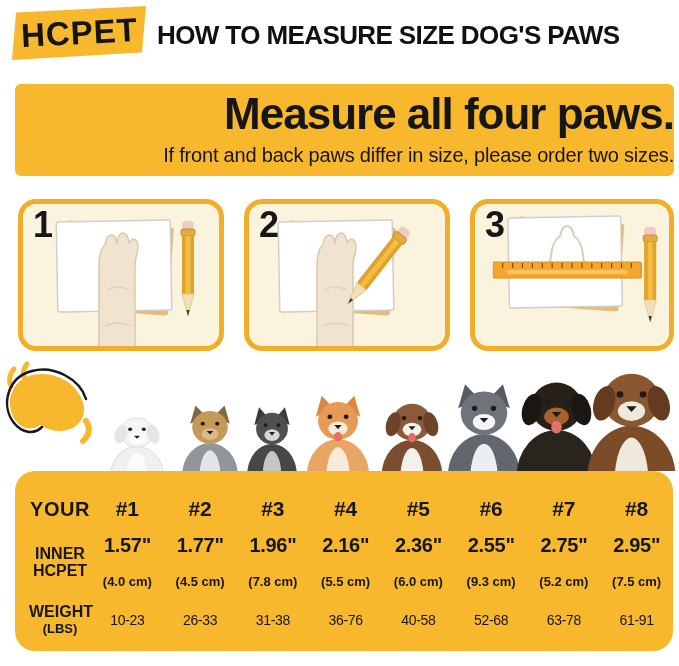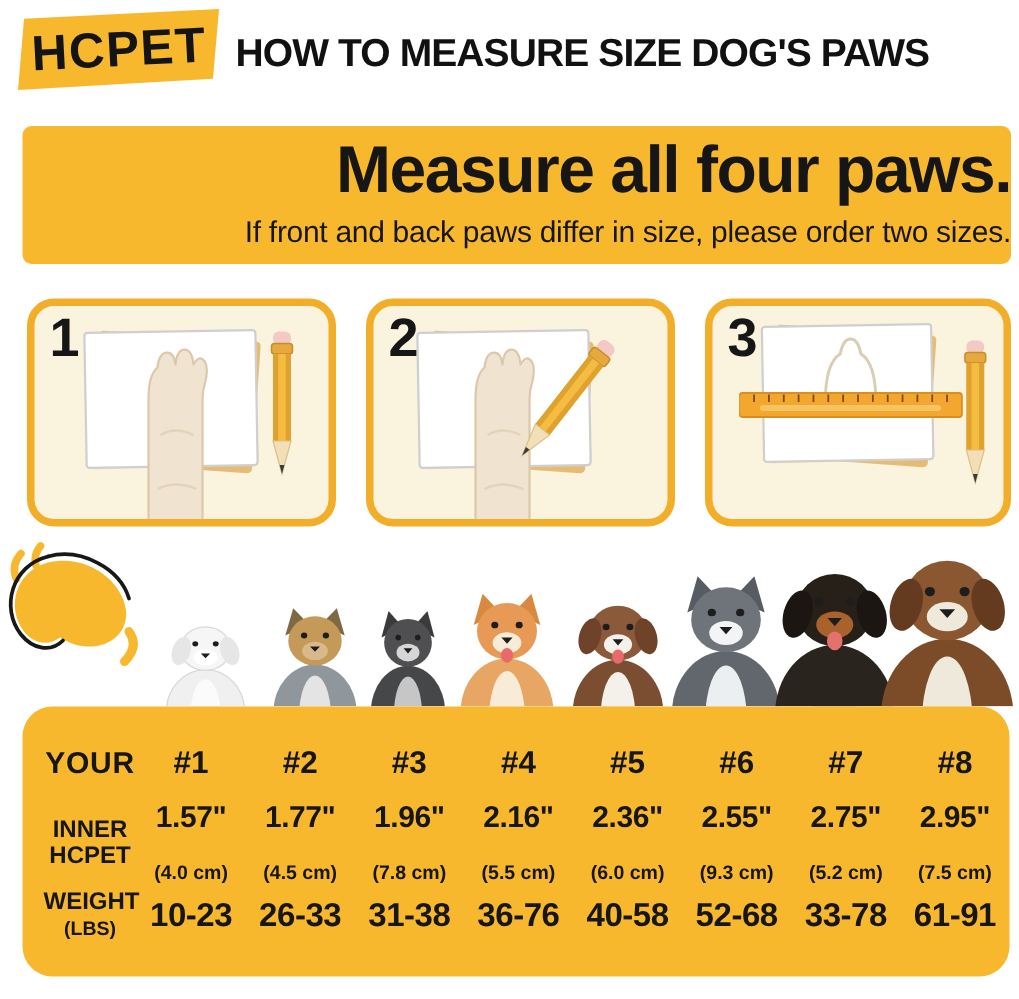--- a/index.html
+++ b/index.html
@@ -44,22 +44,22 @@
   }
   .t-row{display:grid;grid-template-columns:62px repeat(8,1fr);align-items:center;text-align:center;}
   .row-label{font-size:20px;font-weight:bold;letter-spacing:0.5px;}
   .label-2line{font-size:16px;line-height:17px;letter-spacing:0;}
   .lbl-line{display:block;font-weight:bold;}
   .lbl-line.small{font-size:13px;}
   .size-val{font-size:21px;font-weight:bold;}
   .width-row{margin-top:13px;}
   .in-val{display:block;font-size:20px;font-weight:bold;letter-spacing:-0.3px;}
   .cm-val{display:block;font-size:13px;font-weight:bold;margin-top:17px;}
-  .weight-row{margin-top:4px;}
-  .weight-val{font-size:22px;font-weight:bold;letter-spacing:-0.3px;}
+  .weight-row{margin-top:14px;}
+  .weight-val{font-size:14px;font-weight:normal;letter-spacing:-0.3px;}
 </style>
 </head>
 <body>
 
 <svg width="0" height="0" style="position:absolute" aria-hidden="true">
   <defs>
     <symbol id="sym-dog-up">
       <ellipse cx="50" cy="118" rx="42" ry="52" fill="var(--bd)" stroke="var(--ol,none)" stroke-width="1.5"></ellipse>
       <ellipse cx="50" cy="122" rx="16" ry="44" fill="var(--ch)"></ellipse>
       <path d="M20 34 L28 4 L44 22 Z" fill="var(--er)"></path>
@@ -255,16 +255,16 @@
     <div class="row-label label-2line">
       <span class="lbl-line">WEIGHT</span>
       <span class="lbl-line small">(LBS)</span>
     </div>
     <div class="weight-val">10-23</div>
     <div class="weight-val">26-33</div>
     <div class="weight-val">31-38</div>
     <div class="weight-val">36-76</div>
     <div class="weight-val">40-58</div>
     <div class="weight-val">52-68</div>
-    <div class="weight-val">33-78</div>
+    <div class="weight-val">63-78</div>
     <div class="weight-val">61-91</div>
   </div>
 </div>
 
 </body></html>

